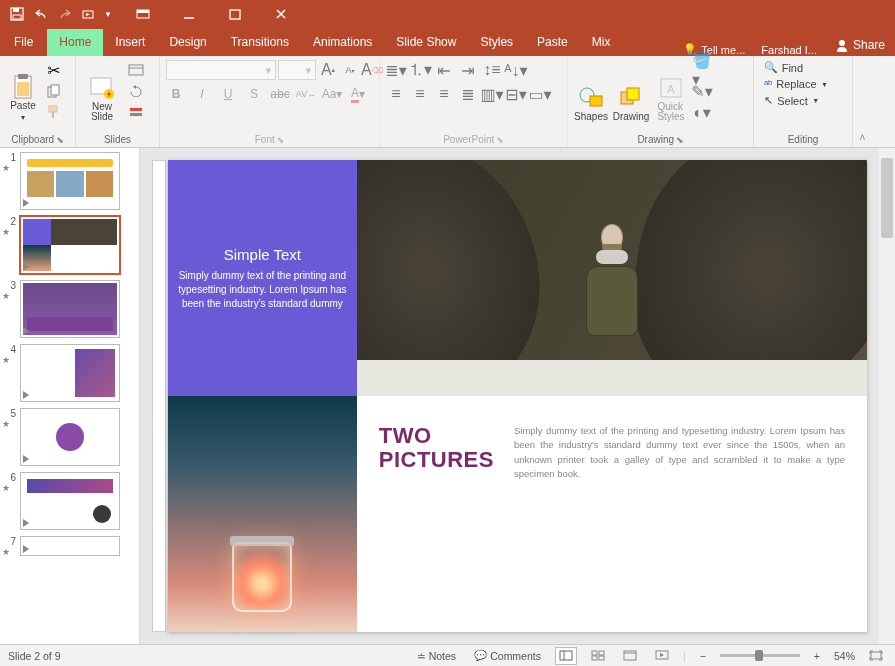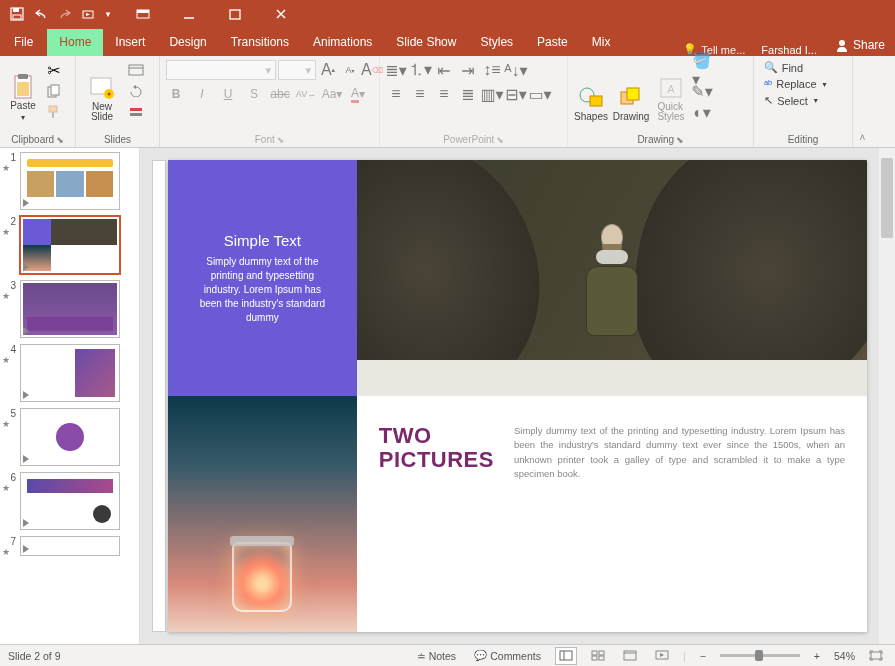--- a/index.html
+++ b/index.html
@@ -50,21 +50,21 @@
 .thumb { width: 100px; height: 58px; border:1px solid #bbb; background:#fff; cursor:pointer; position:relative; overflow:hidden; }
 .thumb.sel { outline: 2px solid #D35230; outline-offset: -1px; }
 .thumb.play::after { content:""; position:absolute; bottom:2px; left:2px; width:0; height:0; border-left:6px solid #888; border-top:4px solid transparent; border-bottom:4px solid transparent; }
 
 .canvas { flex:1; background:#E6E6E6; position:relative; overflow:auto; }
 .canvas-inner { position:absolute; top:12px; left:28px; right:28px; bottom:12px; }
 .vruler { position:absolute; left:12px; top:12px; bottom:12px; width:14px; background:#fff; border:1px solid #ccc; }
 .scroll-v { position:absolute; right:0; top:0; bottom:0; width:16px; background:#f0f0f0; }
 .scroll-v .sthumb { position:absolute; left:2px; right:2px; top:10px; height:80px; background:#c8c8c8; border-radius:2px;}
 .slide { position:absolute; inset:0; background:#fff; box-shadow: 0 1px 4px rgba(0,0,0,0.25); display:grid; grid-template-columns: 27% 73%; grid-template-rows: 50% 50%; }
-.cell-a { background:#6A5AD6; color:#fff; display:flex; flex-direction:column; align-items:center; justify-content:center; padding:28px; text-align:center; }
+.cell-a { background:#6A5AD6; color:#fff; display:flex; flex-direction:column; align-items:center; justify-content:center; padding:1px; text-align:center; }
 .cell-a h3 { font-size:15px; font-weight:400; margin-bottom:6px; }
 .cell-a p { font-size:10px; line-height:1.4; }
 .cell-b { background:linear-gradient(120deg,#3a3a2a,#58503e); position:relative; overflow:hidden; }
 .cell-c { background:linear-gradient(180deg,#0c3a4a 0%,#3a5a6a 30%,#d88a7a 80%,#f0d0c0 100%); position:relative; display:flex; align-items:flex-end; justify-content:center; }
 .jar { width:60px; height:70px; border:2px solid rgba(255,255,255,0.7); border-radius:6px 6px 10px 10px; background: radial-gradient(circle at 50% 60%, #ffd8a0 10%, #ff8a6a 40%, transparent 70%); margin-bottom:20px; box-shadow: 0 0 20px rgba(255,180,120,0.6), inset 0 0 15px rgba(255,200,150,0.8);}
 .jar::before { content:""; display:block; width:64px; height:10px; background:rgba(200,200,200,0.8); border-radius:3px; margin:-8px 0 0 -4px;}
 .cell-d { background:#fff; padding:28px 22px; display:flex; gap:20px; }
 .cell-d .big { color:#7a2a6a; font-size:22px; font-weight:900; line-height:1.1; letter-spacing:0.5px; }
 .cell-d .para { font-size:9.5px; color:#888; line-height:1.5; text-align:justify; }
 .person { position:absolute; left:50%; top:50%; transform:translate(-50%,-45%); width:56px; height:120px;}

